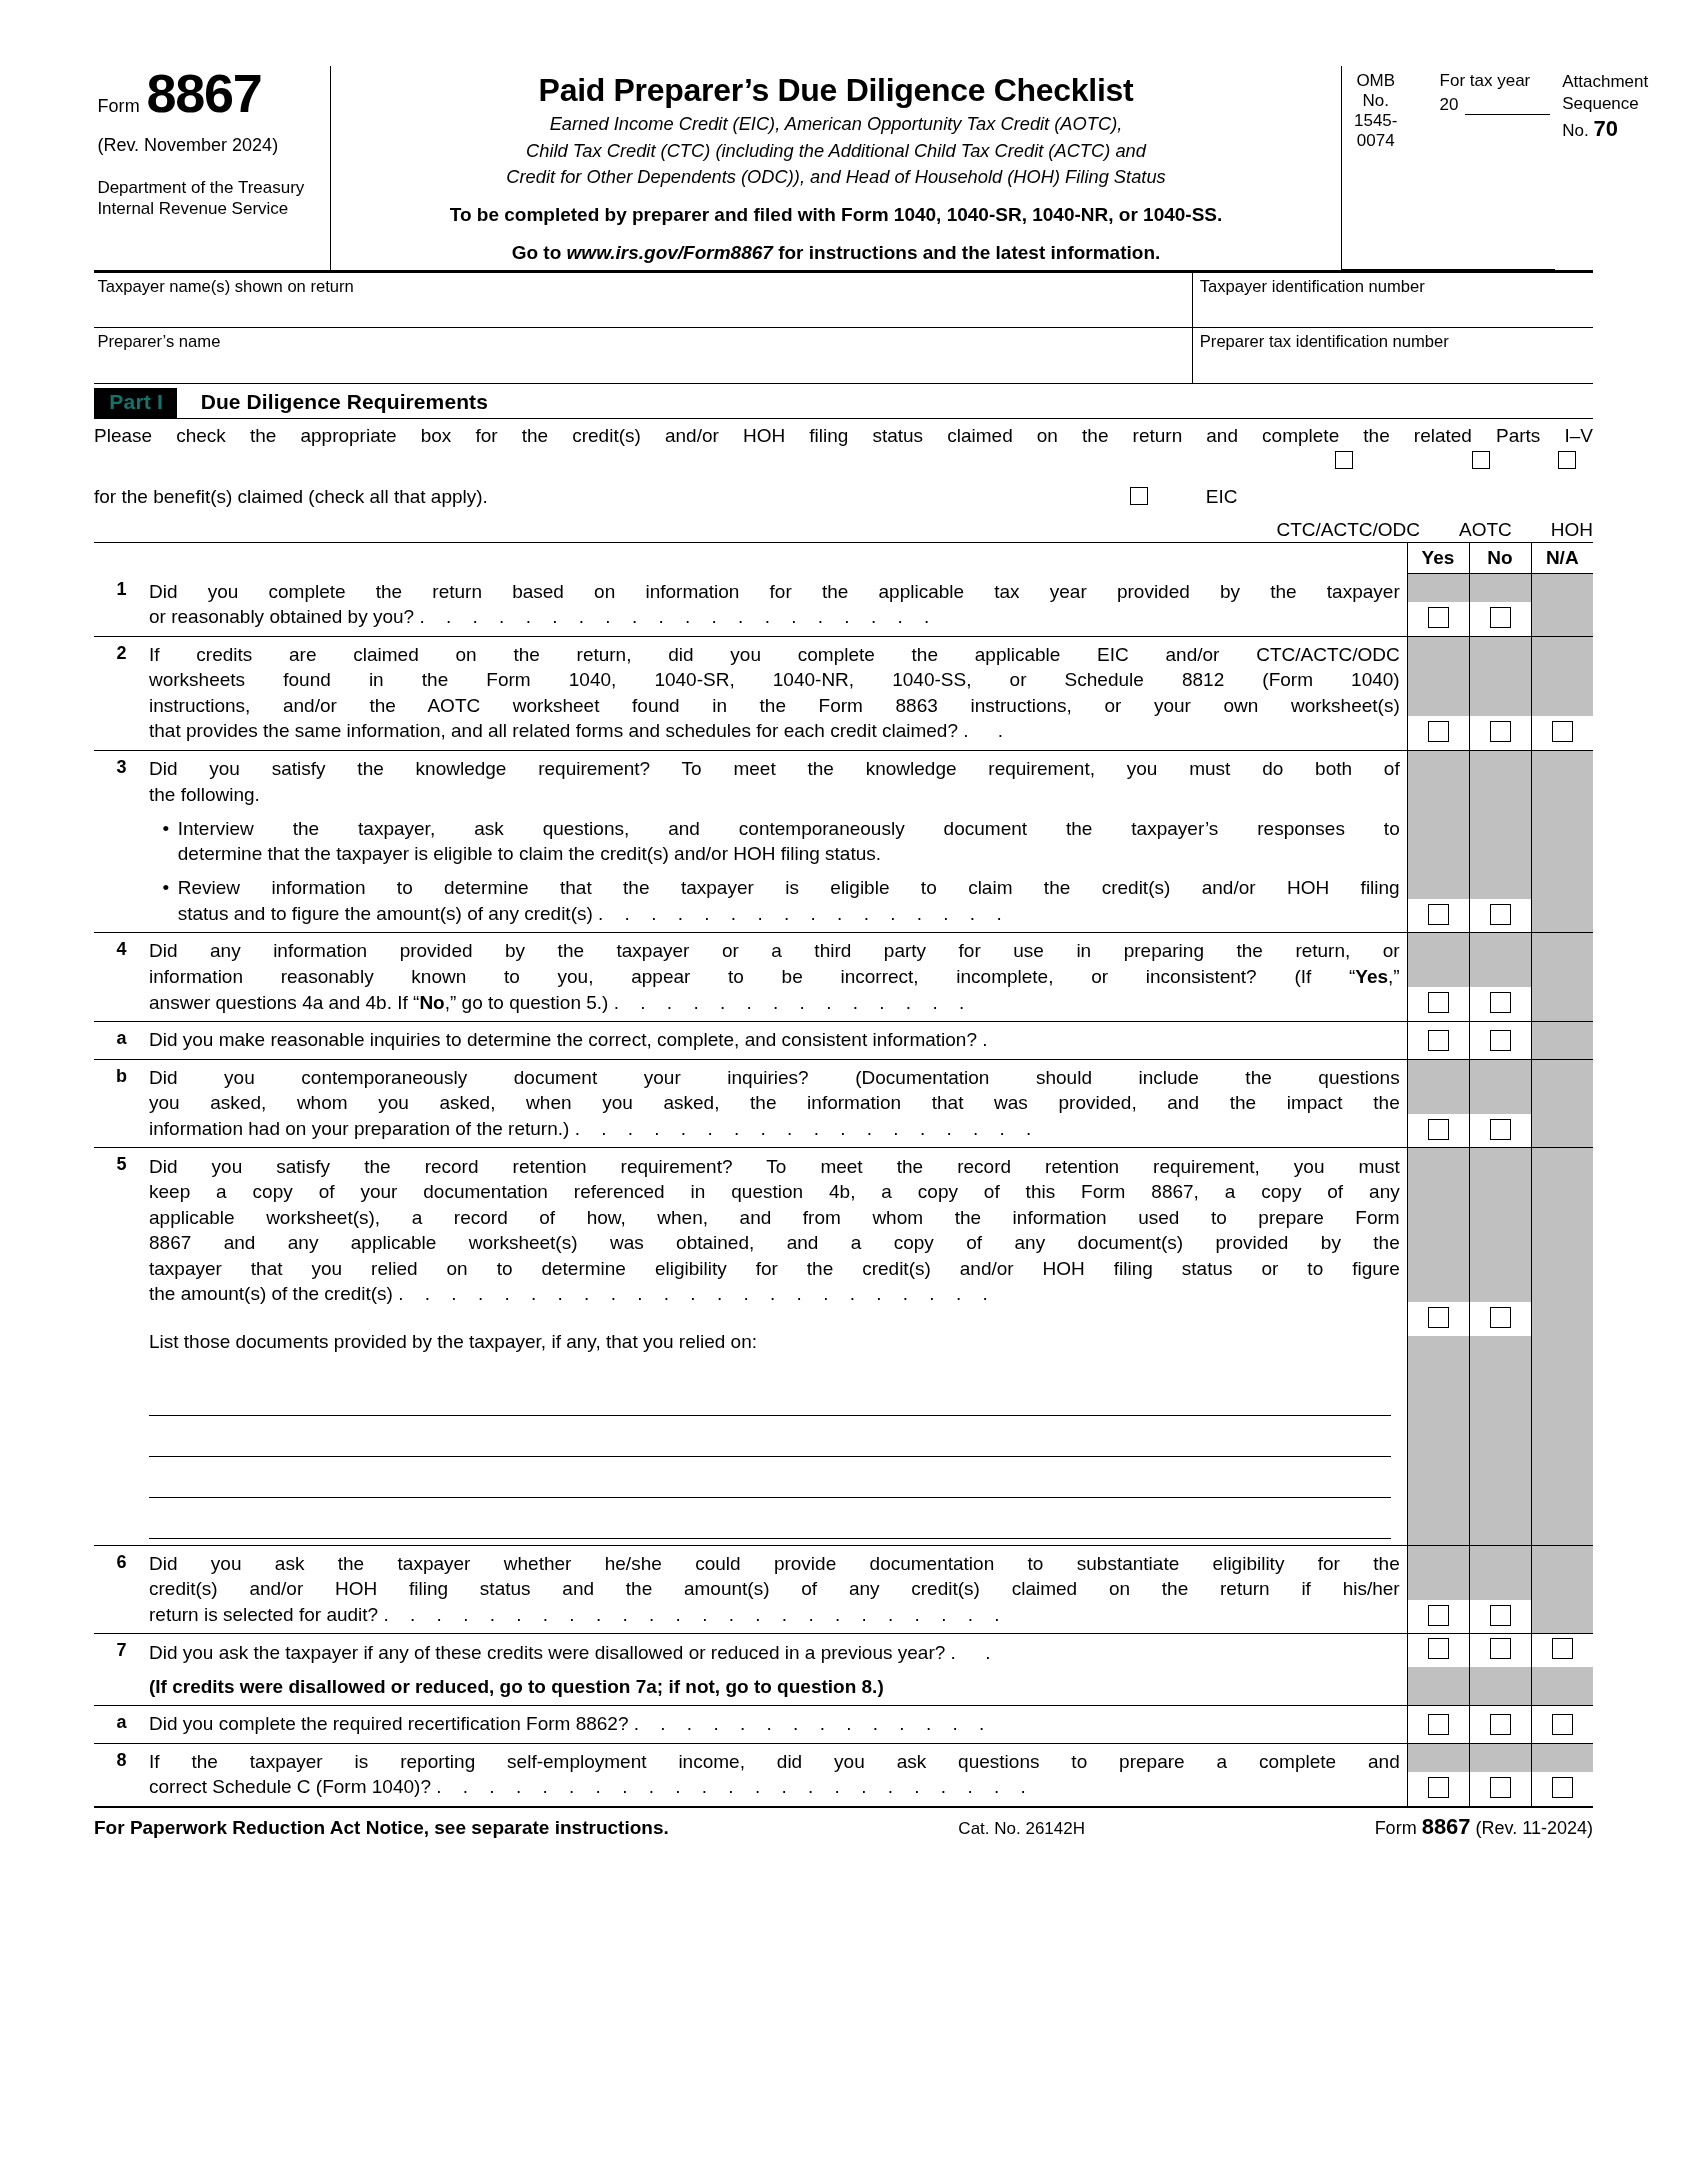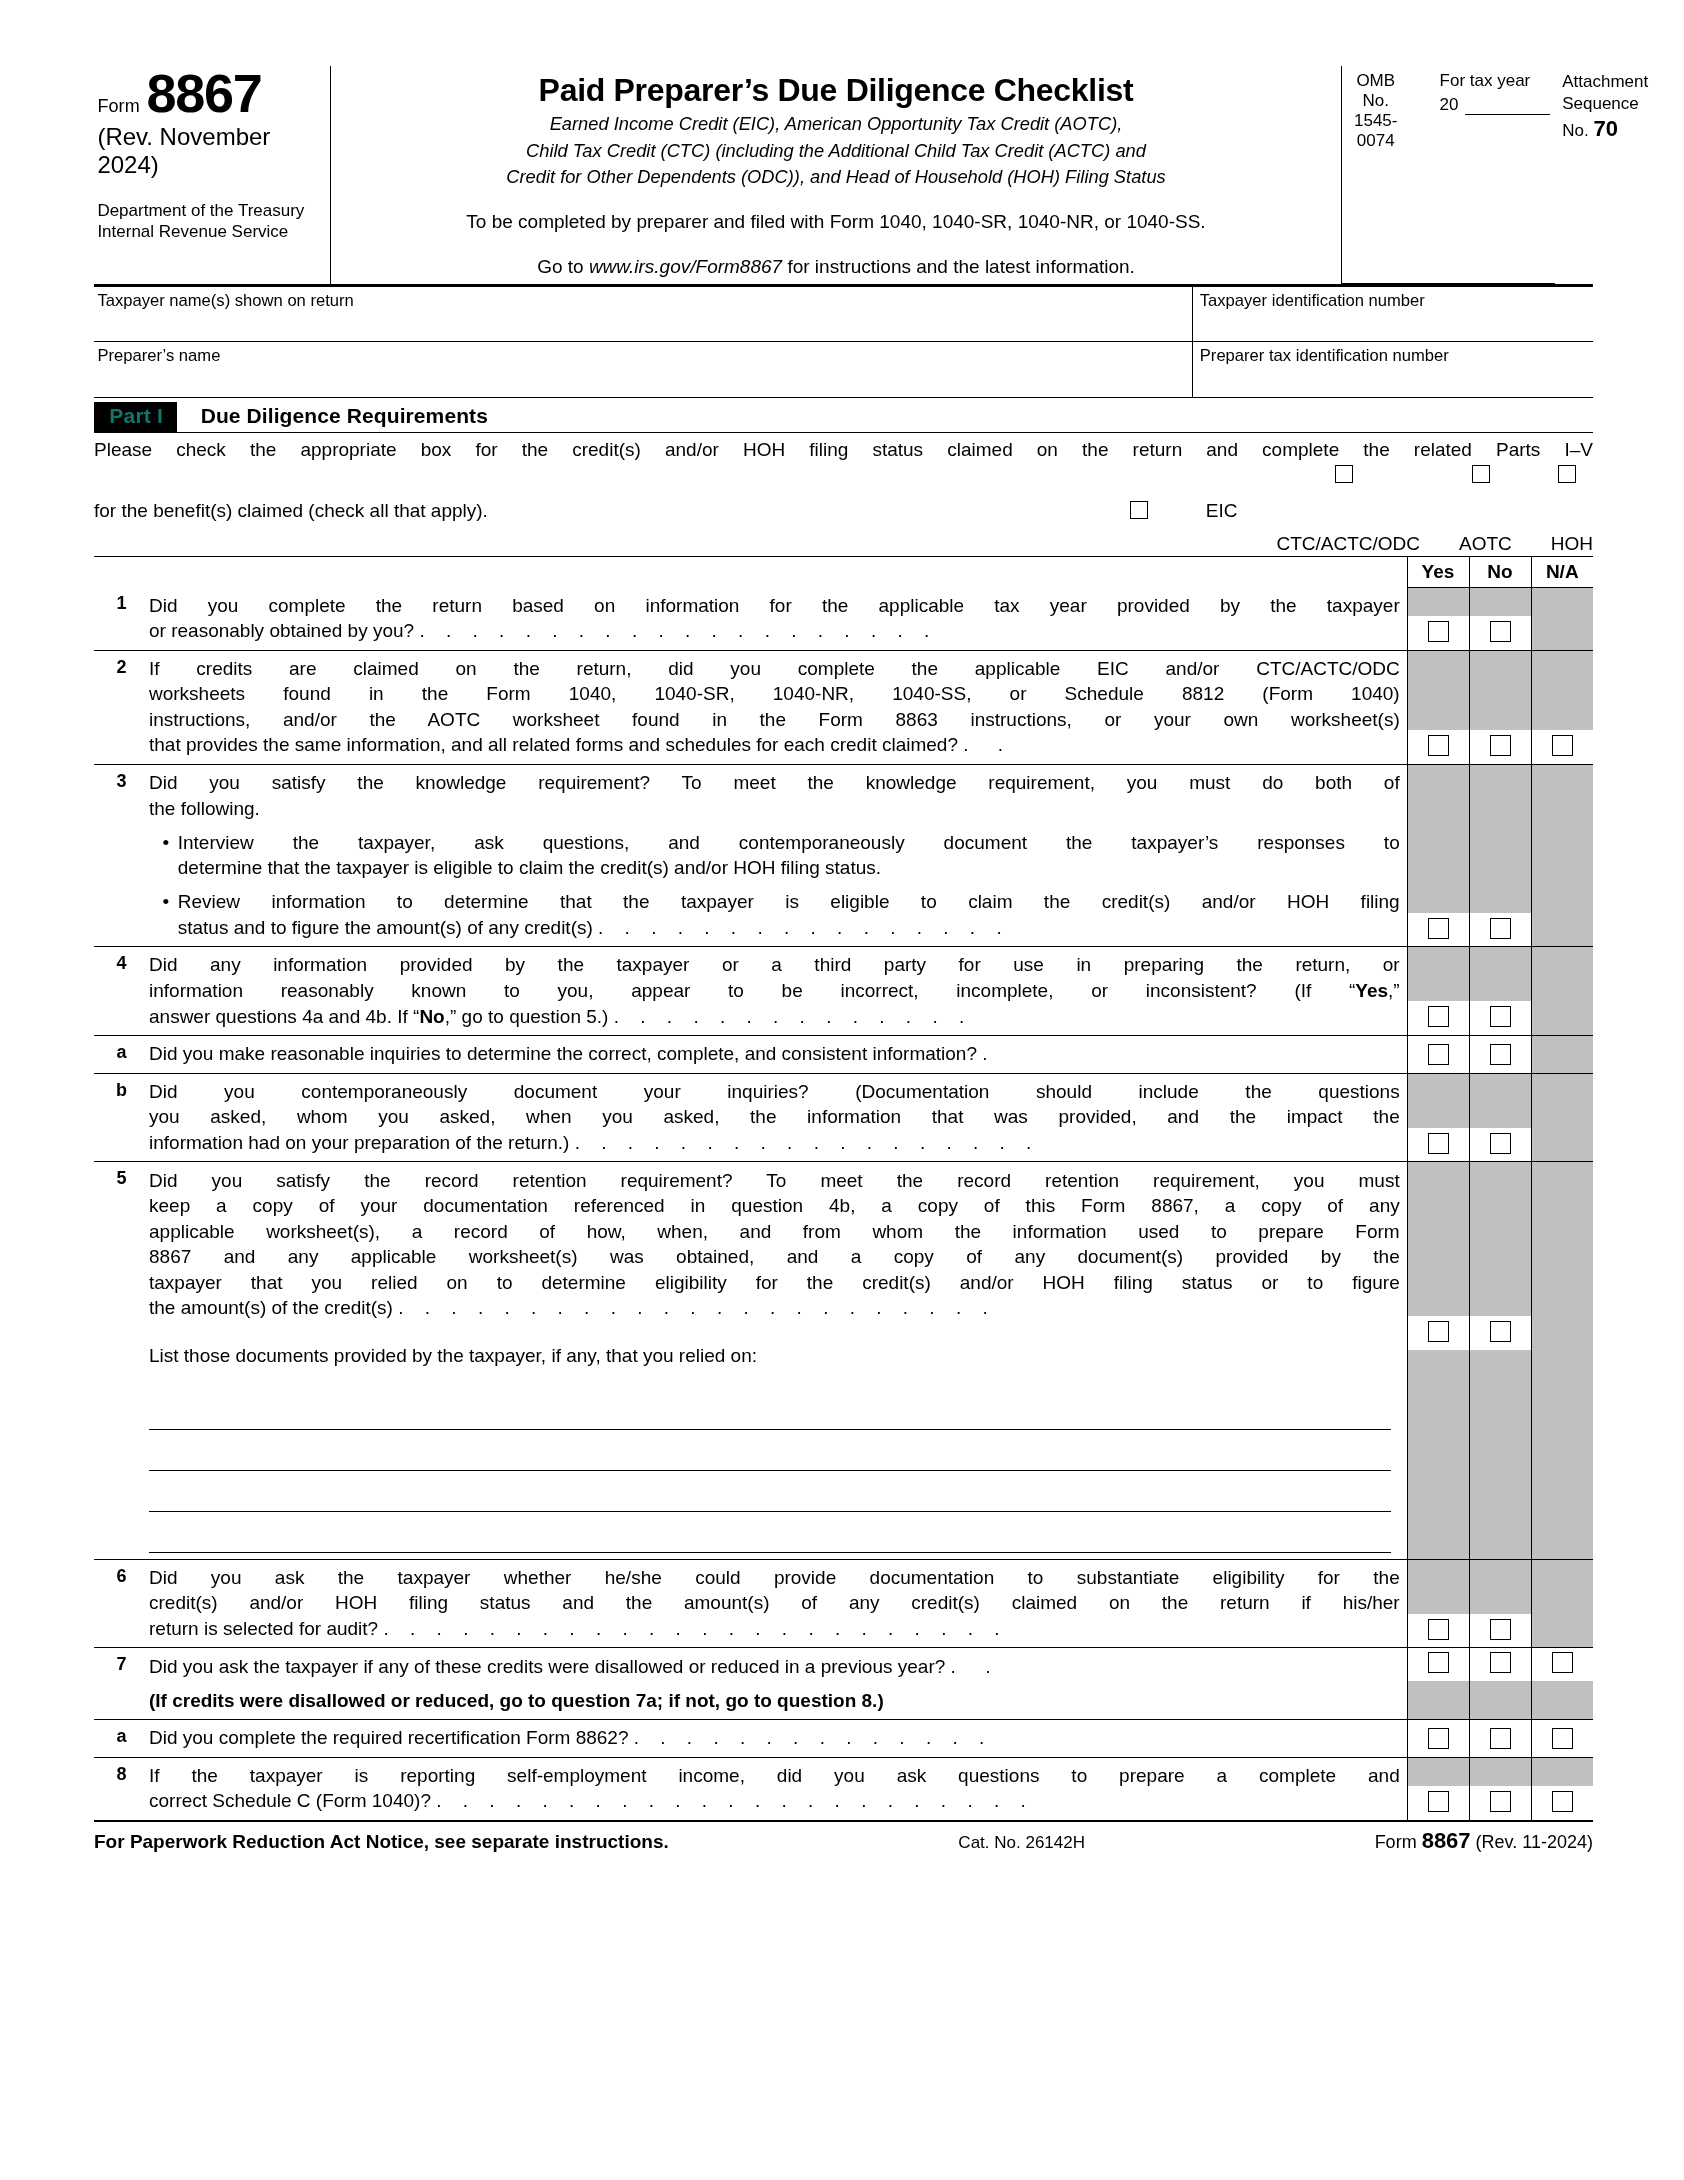--- a/index.html
+++ b/index.html
@@ -46,21 +46,21 @@
     padding-top: 5.1px;
     padding-left: 3.4px;
   }
   .form-word { font-size: 18px; letter-spacing: 0.1px; margin-right: 6.8px;}
   .form-num {
     font-size: 54px;
     font-weight: bold;
     line-height: .85;
     letter-spacing: -1.3px;
   }
-  .rev-line { font-size: 24px; margin-top: 6px; padding-left: 3.4px;}
+  .rev-line { font-size: 18px; margin-top: 18px; padding-left: 3.4px;}
   .dept-line { font-size: 17px; margin-top: 22px; line-height: 1.22; padding-left: 3.4px;}
 
   .hdr-mid {
     flex: 1;
     text-align: center;
     padding: 6.8px 8.5px 4.3px 8.5px;
     border-right: 1.7px solid #000;
   }
   .hdr-title {
     font-size: 32px;
@@ -69,23 +69,23 @@
     line-height: 1.12;
   }
   .hdr-sub {
     font-size: 18.3px;
     font-style: italic;
     line-height: 1.27;
     margin-top: 3.4px;
   }
   .hdr-bold {
     font-size: 19px;
-    font-weight: normal;
+    font-weight: bold;
     line-height: 1.3;
-    margin-top: 21px;
+    margin-top: 14px;
   }
   .hdr-bold i { font-style: italic; }
 
   .hdr-right {
     width: 251px;
     display: flex;
     flex-direction: row;
   }
   .omb-cell {
     font-size: 17px;

